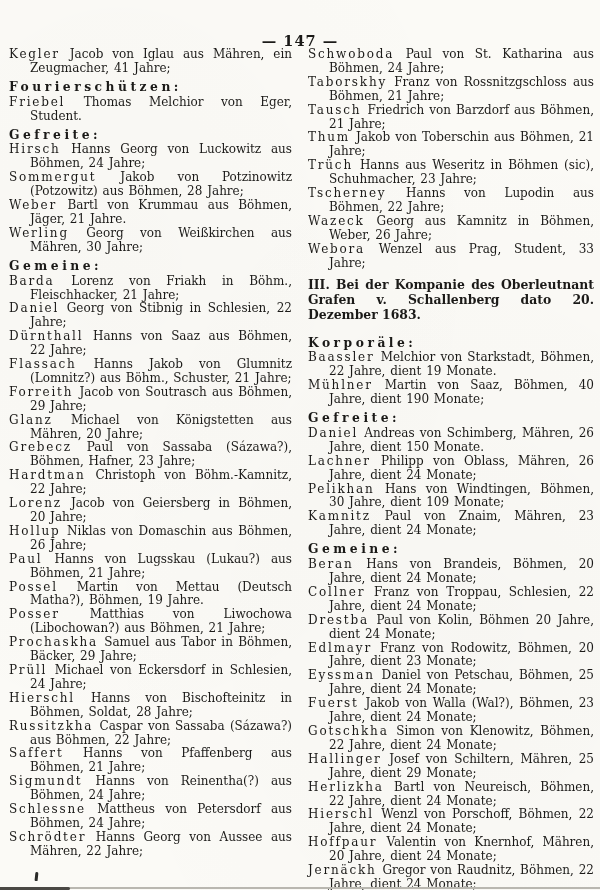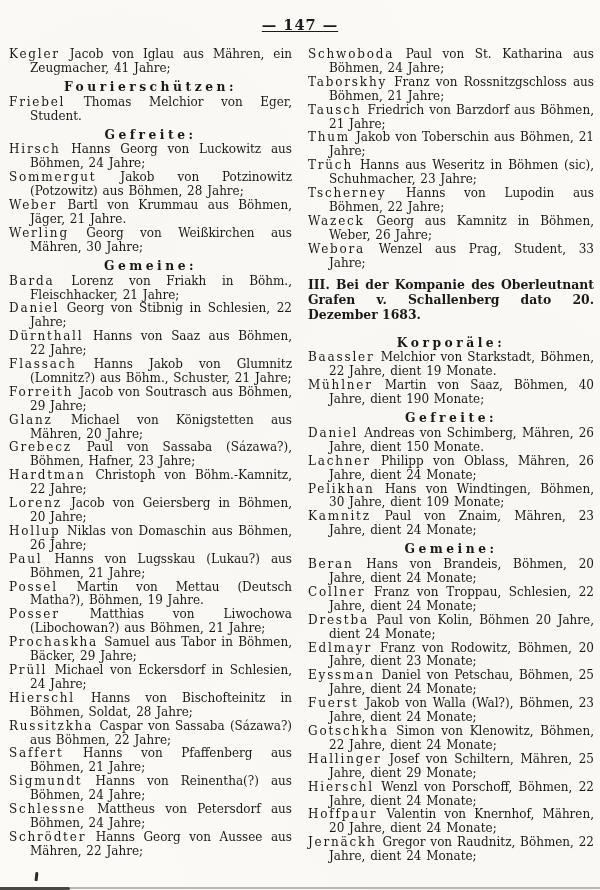--- a/index.html
+++ b/index.html
@@ -9,35 +9,35 @@
     font-family:"DejaVu Serif","Liberation Serif",serif;
     color:#1b1a18;
   }
   .page{position:relative;width:600px;height:890px;
     background:
       radial-gradient(ellipse at 20% 30%, rgba(0,0,0,0.012), transparent 60%),
       radial-gradient(ellipse at 80% 70%, rgba(0,0,0,0.015), transparent 60%),
       #fbfaf6;
   }
   .page-header{
-    position:absolute;top:16px;left:0;width:600px;
-    text-align:center;font-weight:bold;font-size:14.5px;letter-spacing:1px;text-decoration:underline;
+    position:absolute;top:32px;left:0;width:600px;
+    text-align:center;font-weight:bold;font-size:14.5px;letter-spacing:1px;
   }
   .col{position:absolute;top:48px;font-size:12px;line-height:13.9px;}
   .col-left{left:9px;width:283px;}
   .col-right{left:308px;width:286px;}
   .entry{
     margin:0;padding-left:21px;text-indent:-21px;
     text-align:justify;
     hyphens:auto;-webkit-hyphens:auto;
     word-spacing:1px;
   }
   .surname{font-weight:normal;letter-spacing:1.8px;padding-right:1px;}
   .subheading{
-    margin:4px 0 2px 0;text-align:center;font-weight:bold;
+    margin:4px 0 2px 0;font-weight:bold;
     letter-spacing:3.5px;font-size:12.3px;
   }
   .section-title{
     margin:6px 0 14px 0;font-weight:bold;font-size:12.4px;
     text-align:justify;line-height:15px;
   }
   
   .artifact-comma{
     position:absolute;left:35px;bottom:9px;width:3px;height:9px;
     background:#2a2a28;border-radius:2px 2px 1px 1px;transform:rotate(6deg);
@@ -108,20 +108,21 @@
       <p class="entry"><span class="surname">Kamnitz</span> Paul von Znaim, Mähren, 23 Jahre, dient 24 Monate;</p>
       <p class="subheading">Gemeine:</p>
       <p class="entry"><span class="surname">Beran</span> Hans von Brandeis, Böhmen, 20 Jahre, dient 24 Monate;</p>
       <p class="entry"><span class="surname">Collner</span> Franz von Troppau, Schlesien, 22 Jahre, dient 24 Monate;</p>
       <p class="entry"><span class="surname">Drestba</span> Paul von Kolin, Böhmen 20 Jahre, dient 24 Monate;</p>
       <p class="entry"><span class="surname">Edlmayr</span> Franz von Rodowitz, Böhmen, 20 Jahre, dient 23 Monate;</p>
       <p class="entry"><span class="surname">Eyssman</span> Daniel von Petschau, Böhmen, 25 Jahre, dient 24 Monate;</p>
       <p class="entry"><span class="surname">Fuerst</span> Jakob von Walla (Wal?), Böhmen, 23 Jahre, dient 24 Monate;</p>
       <p class="entry"><span class="surname">Gotschkha</span> Simon von Klenowitz, Böhmen, 22 Jahre, dient 24 Monate;</p>
       <p class="entry"><span class="surname">Hallinger</span> Josef von Schiltern, Mähren, 25 Jahre, dient 29 Monate;</p>
+      <p class="entry"><span class="surname">Herlizkha</span> Bartl von Neureisch, Böhmen, 22 Jahre, dient 24 Monate;</p>
       <p class="entry"><span class="surname">Hierschl</span> Wenzl von Porschoff, Böhmen, 22 Jahre, dient 24 Monate;</p>
       <p class="entry"><span class="surname">Hoffpaur</span> Valentin von Knernhof, Mähren, 20 Jahre, dient 24 Monate;</p>
       <p class="entry"><span class="surname">Jernäckh</span> Gregor von Raudnitz, Böhmen, 22 Jahre, dient 24 Monate;</p>
     </div>
   <div class="artifact-comma"></div>
   <div class="artifact-edge-light"></div>
   <div class="artifact-edge-dark"></div>
 </div>
 
 </body></html>

